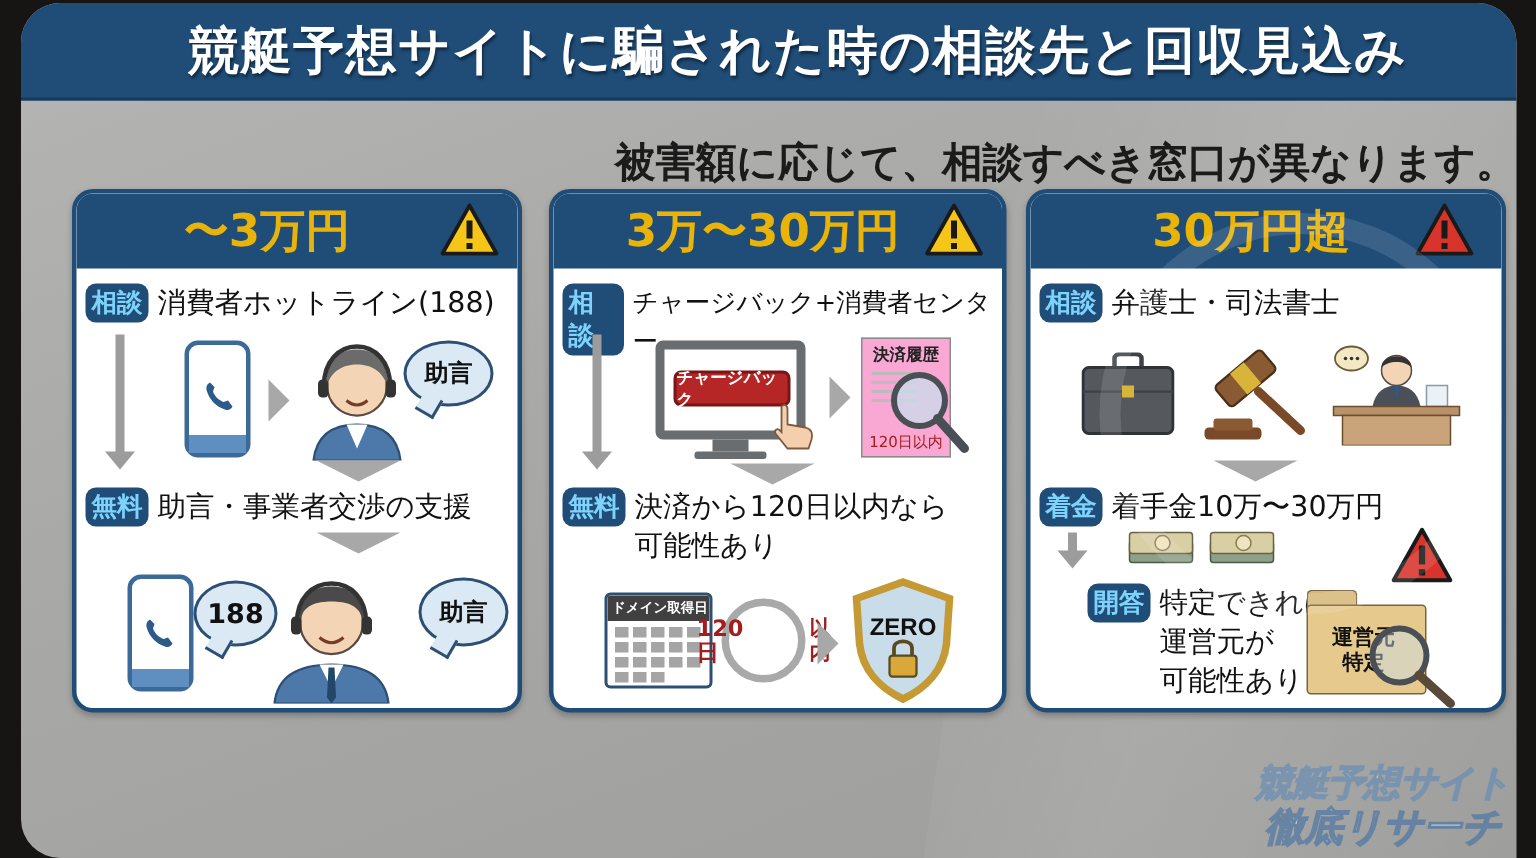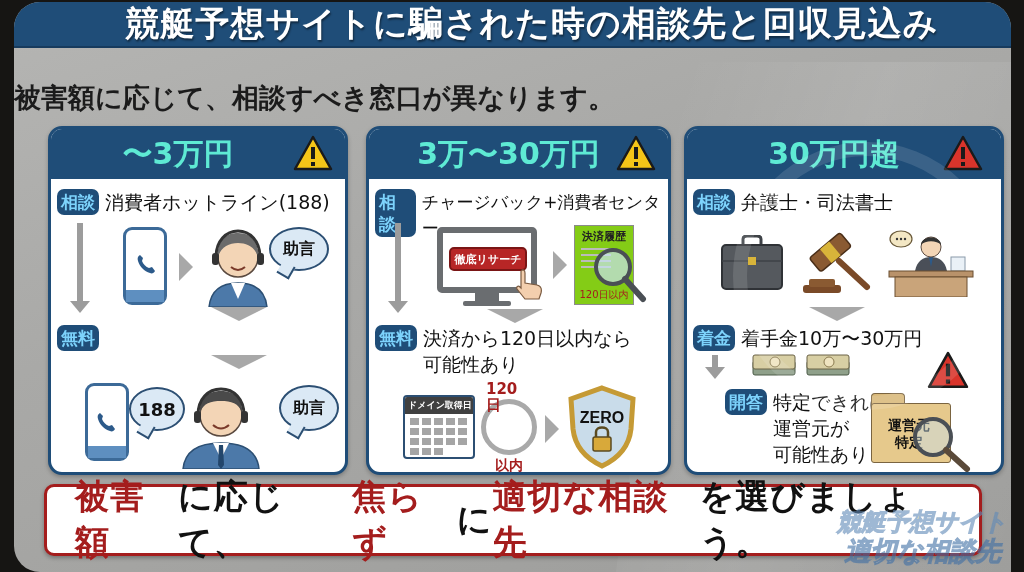--- a/index.html
+++ b/index.html
@@ -15,42 +15,42 @@
     content: ""; position: absolute; right: -60px; top: 60px; width: 420px; height: 520px;
     background: linear-gradient(100deg, rgba(255,255,255,0) 0%, rgba(255,255,255,0.10) 40%, rgba(255,255,255,0) 100%);
     transform: skewX(-8deg);
   }
   .frame::after {
     content: ""; position: absolute; right: 10px; top: 140px; width: 240px; height: 240px;
     border-radius: 50%; border: 14px solid rgba(255,255,255,0.12);
   }
 
   .title-bar {
-    position: absolute; left: 0; top: 0; width: 100%; height: 46px;
+    position: absolute; left: 0; top: 0; width: 100%; height: 65px;
     background: #1f4d78; display: flex; align-items: center; justify-content: center;
     border-bottom: 2px solid #173b5e;
     padding-left: 39px;
   }
   .title-bar h1 {
     color: #ffffff; font-size: 34px; font-weight: bold; letter-spacing: 1px;
     text-shadow: 1px 2px 2px rgba(0,0,0,0.45);
   }
   .subtitle {
-    position: absolute; left: 0; top: 78px; width: 100%; text-align: left;
+    position: absolute; left: 0; top: 88px; width: 100%; text-align: right;
     font-size: 27px; font-weight: bold; color: #1b1b1b;
   }
 
   .card {
     position: absolute; top: 124px; height: 349px; background: #ffffff;
     border: 3px solid #1f4d78; border-radius: 14px; overflow: hidden;
     box-shadow: 0 2px 4px rgba(0,0,0,0.25);
   }
   .card-head {
     height: 50px; background: #1f4d78; display: flex; align-items: center; justify-content: center;
-    position: relative; color: #5eead4; font-size: 30px; font-weight: bold;
+    position: relative; color: #eab308; font-size: 30px; font-weight: bold;
   }
   .warn {
     position: absolute; right: 12px; top: 6px; width: 40px; height: 36px;
   }
   .tag {
     display: inline-block; background: #1f4d78; color: #7dd3fc; font-weight: bold;
     font-size: 17px; padding: 2px 4px; border-radius: 7px; line-height: 22px;
   }
   .row { position: absolute; display: flex; align-items: flex-start; gap: 6px; }
   .row .txt { font-size: 19px; font-weight: normal; color: #111; line-height: 26px; }
@@ -154,20 +154,21 @@
       <path d="M28 44 Q35 50 42 44" fill="none" stroke="#7a3a2a" stroke-width="2"></path>
     </svg>
     <div class="bubble" style="left:218px; top:98px; width:60px; height:44px; font-size:16px;">
       <span>助言</span>
     </div>
 
     <div class="darrow" style="left:160px; top:178px;"></div>
 
     <div class="row" style="left:6px; top:196px;">
       <span class="tag">無料</span>
+      <span class="txt">助言・事業者交渉の支援</span>
     </div>
 
     <div class="darrow" style="left:160px; top:226px;"></div>
 
     <div class="phone" style="left:34px; top:254px; width:44px; height:78px;">
       <svg viewBox="0 0 24 24" style="position:absolute; left:6px; top:24px; width:24px; height:24px;">
         <path d="M6 3 C4 4 3 6 4 9 C6 15 10 19 16 21 C18 22 20 21 21 19 L18 15 L15 16 C12 15 9 12 8 9 L9 6 Z" fill="#2c5a8a"></path>
       </svg>
     </div>
     <div class="bubble" style="left:78px; top:258px; width:56px; height:44px; font-size:18px;">
@@ -202,31 +203,31 @@
 
     <div class="row" style="left:6px; top:60px;">
       <span class="tag">相談</span>
       <span class="txt" style="font-size:17px;">チャージバック+消費者センター</span>
     </div>
 
     <div class="vline" style="left:26px; top:94px; height:80px;"></div>
     <div class="varrow" style="left:19px; top:172px;"></div>
 
     <div style="position:absolute; left:68px; top:98px; width:100px; height:66px; background:#fff; border:6px solid #6a6d70; border-radius:5px;">
-      <div style="position:absolute; left:6px; top:14px; width:78px; height:24px; background:#b72626; border:2px solid #7a1515; border-radius:5px; color:#fff; font-size:11px; font-weight:bold; display:flex; align-items:center; justify-content:center;">徹底リサーチ</div>
+      <div style="position:absolute; left:6px; top:14px; width:78px; height:24px; background:#b72626; border:2px solid #7a1515; border-radius:5px; color:#fff; font-size:11px; font-weight:bold; display:flex; align-items:center; justify-content:center;">チャージバック</div>
     </div>
     <div style="position:absolute; left:106px; top:164px; width:24px; height:8px; background:#6a6d70;"></div>
     <div style="position:absolute; left:94px; top:172px; width:48px; height:5px; background:#6a6d70; border-radius:2px;"></div>
     <svg style="position:absolute; left:146px; top:140px; width:28px; height:32px;" viewBox="0 0 28 32">
       <path d="M6 2 C8 0 10 1 10 4 L10 14 L22 16 C26 17 27 20 26 24 L24 30 L10 30 L2 20 C1 18 3 16 5 18 L6 19 Z" fill="#f3cfae" stroke="#7a5a40" stroke-width="1.2"></path>
     </svg>
 
     <div class="rarrow" style="left:184px; top:122px;"></div>
 
-    <div style="position:absolute; left:205px; top:96px; width:60px; height:80px; background:#84cc16; border:1.5px solid #8b8b8b;">
+    <div style="position:absolute; left:205px; top:96px; width:60px; height:80px; background:#f9a8d4; border:1.5px solid #8b8b8b;">
       <div style="text-align:center; font-size:11px; font-weight:bold; color:#222; margin-top:3px;">決済履歴</div>
       <div style="position:absolute; left:6px; top:22px; width:30px; height:2px; background:#bbb; box-shadow:0 6px 0 #bbb, 0 12px 0 #bbb, 0 18px 0 #bbb;"></div>
       <div style="position:absolute; left:0; bottom:2px; width:100%; text-align:center; font-size:10px; font-weight:normal; color:#a41d1d;">120日以内</div>
     </div>
     <svg style="position:absolute; left:222px; top:116px; width:56px; height:58px;" viewBox="0 0 56 58">
       <circle cx="22" cy="22" r="17" fill="rgba(200,225,240,0.7)" stroke="#4a4f55" stroke-width="4"></circle>
       <line x1="34" y1="34" x2="52" y2="54" stroke="#4a4f55" stroke-width="6" stroke-linecap="round"></line>
     </svg>
 
     <div class="darrow" style="left:118px; top:180px;"></div>
@@ -255,21 +256,21 @@
         <i style="height:7px;background:#a5a5a5"></i>
           <i style="height:7px;background:#a5a5a5"></i>
           <i style="height:7px;background:#a5a5a5"></i>
           <i style="height:7px;background:#a5a5a5"></i>
           <i style="height:7px;background:#a5a5a5"></i>
         <i style="height:7px;background:#a5a5a5"></i>
           <i style="height:7px;background:#a5a5a5"></i>
           <i style="height:7px;background:#a5a5a5"></i>
       </div>
     </div>
-    <div style="position:absolute; left:112px; top:270px; width:56px; height:56px; border-radius:50%; border:5px solid #a9a9a9; background:#fff; display:flex; flex-direction:column; align-items:center; justify-content:center; color:#a41d1d; font-weight:bold; line-height:16px;gap:44px;">
+    <div style="position:absolute; left:112px; top:270px; width:56px; height:56px; border-radius:50%; border:5px solid #a9a9a9; background:#fff; display:flex; flex-direction:row; align-items:center; justify-content:center; color:#a41d1d; font-weight:bold; line-height:16px;gap:44px;">
       <span style="font-size:15px;">120日</span>
       <span style="font-size:14px;">以内</span>
     </div>
     <div class="rarrow" style="left:176px; top:286px;"></div>
     <svg style="position:absolute; left:198px; top:256px; width:70px; height:84px;" viewBox="0 0 70 84">
       <path d="M35 3 L66 14 L64 44 C62 62 50 74 35 81 C20 74 8 62 6 44 L4 14 Z" fill="#c9dcea" stroke="#c59a35" stroke-width="5"></path>
       <text x="35" y="38" text-anchor="middle" font-size="16" font-weight="bold" fill="#111" font-family="Liberation Sans, sans-serif">ZERO</text>
       <rect x="26" y="52" width="18" height="14" rx="2" fill="#d8a93a" stroke="#5a4a20" stroke-width="1.5"></rect>
       <path d="M29 52 L29 47 C29 41 41 41 41 47 L41 52" fill="none" stroke="#5a4a20" stroke-width="2.5"></path>
     </svg>
@@ -361,26 +362,18 @@
         <div>運営元</div>
         <div>特定</div>
       </div>
     </div>
     <svg style="position:absolute; left:222px; top:284px; width:64px; height:60px;" viewBox="0 0 64 60">
       <circle cx="24" cy="24" r="18" fill="rgba(200,225,240,0.45)" stroke="#4a4f55" stroke-width="4"></circle>
       <line x1="37" y1="37" x2="58" y2="56" stroke="#5a4a3a" stroke-width="6" stroke-linecap="round"></line>
     </svg>
   </div>
 
-  <div class="final-box">
-    <span class="red">被害額</span>
-      <span>に応じて、</span>
-      <span class="red">焦らず</span>
-      <span>に</span>
-      <span class="red">適切な相談先</span>
-      <span>を選びましょう。</span>
-  </div>
 
   <div class="watermark">
     <span class="w1">競艇予想サイト</span>
-    <span class="w2">適切な相談先</span>
+    <span class="w2">徹底リサーチ</span>
   </div>
 </div>
 
 </body></html>

